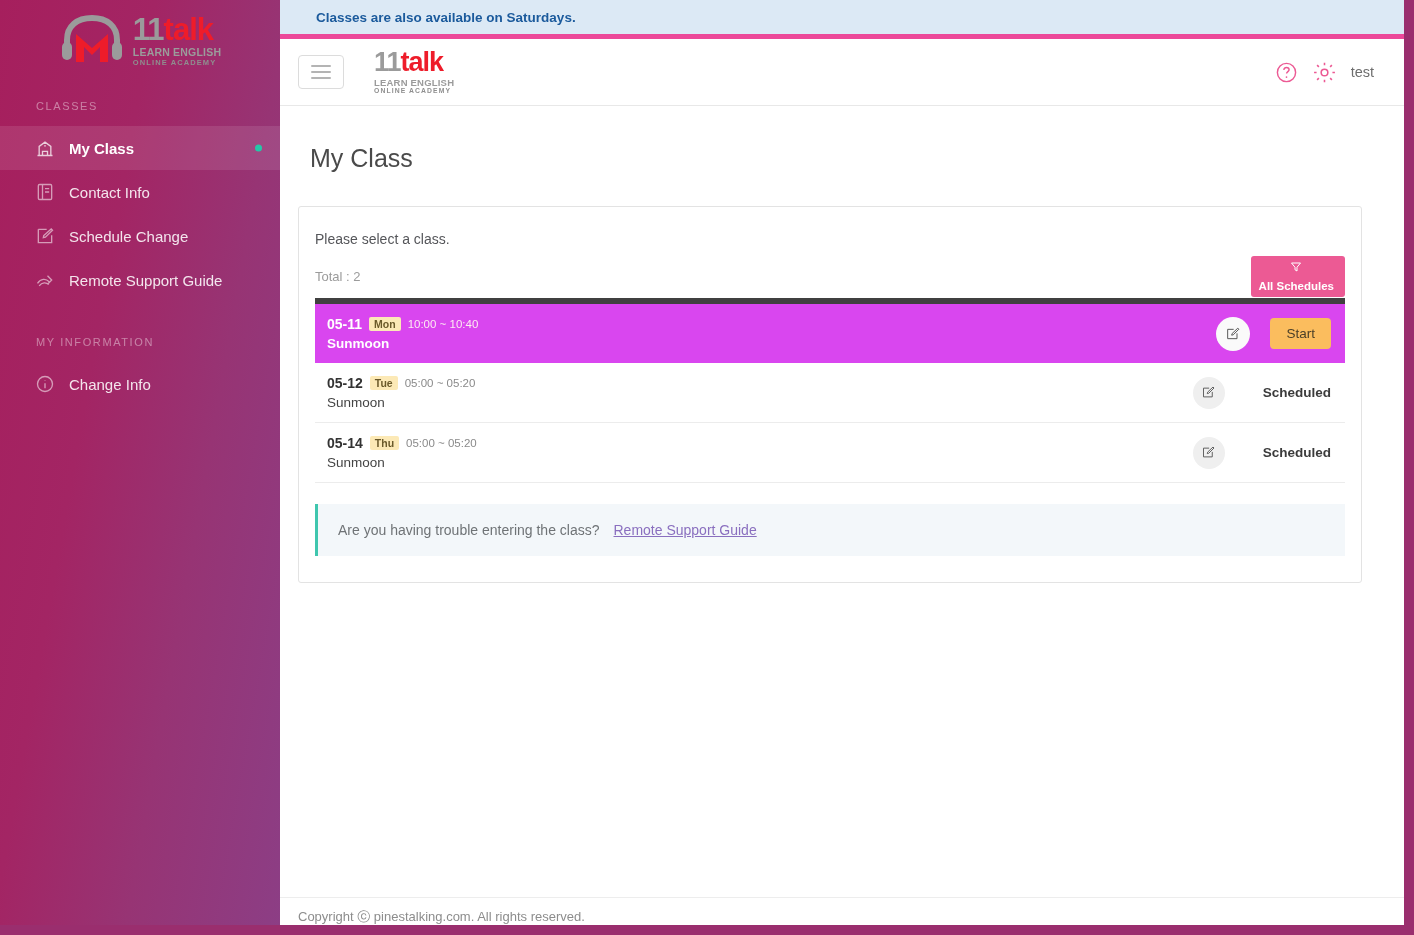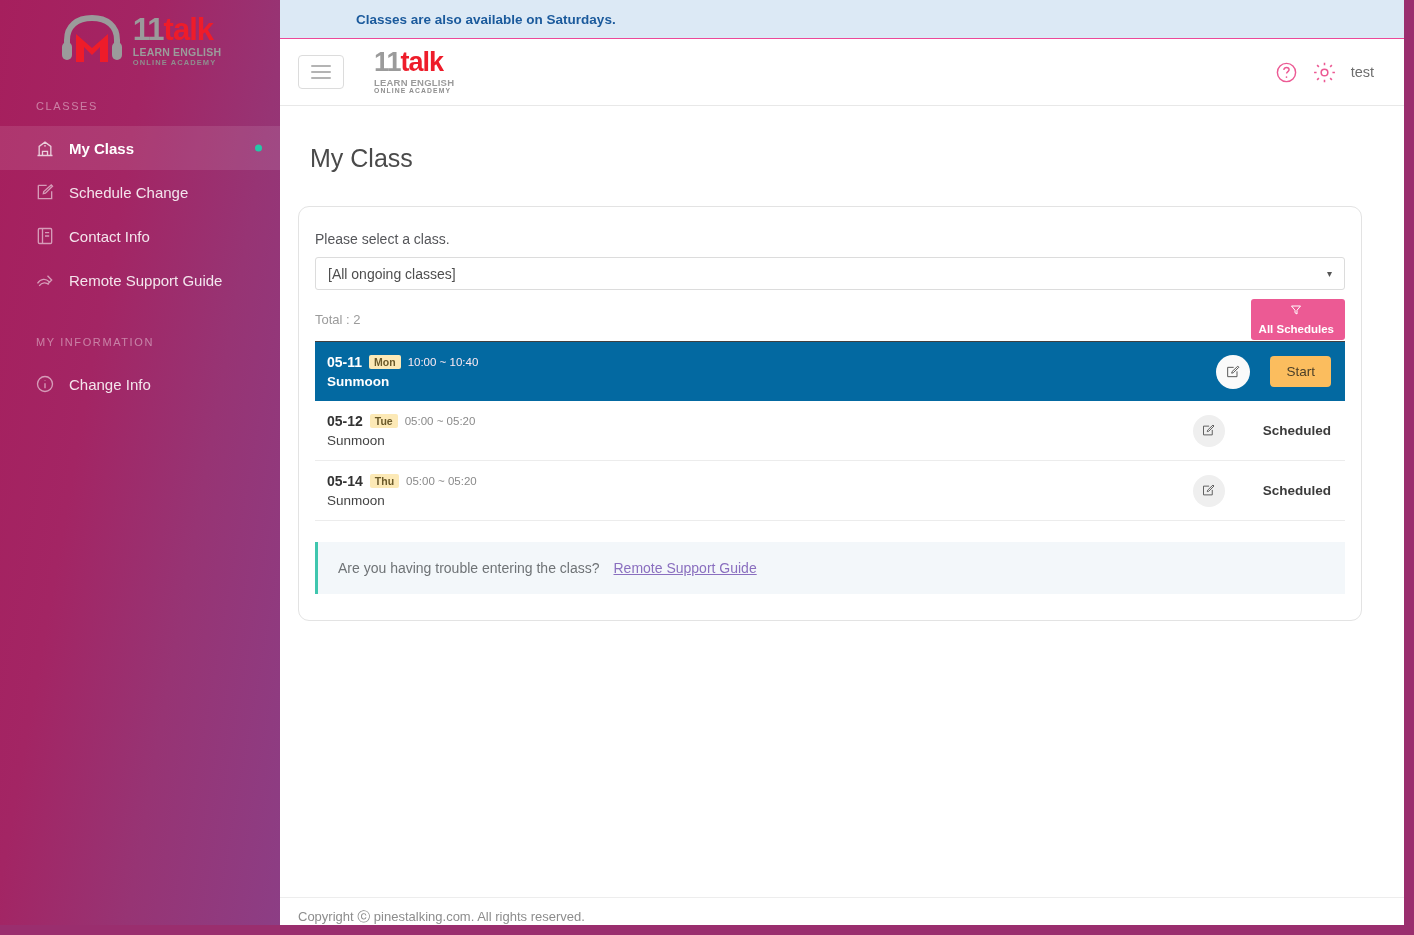--- a/index.html
+++ b/index.html
@@ -64,22 +64,22 @@
   }
 
   
   .main {
     flex: 1 1 auto; height: 935px; position: relative;
     background: #ffffff; display: flex; flex-direction: column;
     border-right: 10px solid #9a2e6e;
   }
   .notice-bar {
     height: 39px; background: #dce9f5;
-    border-bottom: 1px solid #ec4899;
-    display: flex; align-items: center; padding-left: 76px;
+    border-bottom: 5px solid #ec4899;
+    display: flex; align-items: center; padding-left: 36px;
   }
   .notice-text { color: #1b5a9c; font-size: 13.5px; font-weight: bold; }
 
   .topbar {
     height: 67px; background: #fff; border-bottom: 1px solid #e8e8e8;
     display: flex; align-items: center; padding: 0 30px 0 18px;
   }
   .hamburger {
     width: 46px; height: 34px; border: 1px solid #dcdcdc; border-radius: 4px;
     background: #fff; display: flex; flex-direction: column;
@@ -95,21 +95,21 @@
   .user-name { color: #6d6d6d; font-size: 14.5px; }
 
   
   .content { flex: 1 1 auto; position: relative; background: #fff; overflow: hidden; }
   .page-title {
     font-size: 25px; color: #4a4a4a; font-weight: normal;
     padding: 38px 0 0 30px;
   }
   .card {
     margin: 33px 42px 0 18px; background: #fff;
-    border: 1px solid #e3e3e3; border-radius: 11px;
+    border: 1px solid #e3e3e3; border-radius: 3px;
     padding: 24px 16px 26px 16px;
   }
   .select-label { font-size: 14px; color: #55565a; margin-bottom: 10px; padding-left: 0; }
   .select-box {
     height: 33px; border: 1px solid #dcdcdc; border-radius: 3px;
     display: flex; align-items: center; padding: 0 12px;
     font-size: 14px; color: #4e4e4e; background: #fff; cursor: pointer;
   }
   .select-caret { margin-left: auto; font-size: 10px; color: #555; }
   .total-row {
@@ -122,22 +122,22 @@
     padding: 5px 11px 5px 8px; display: flex; align-items: center;
     gap: 5px; cursor: pointer; border: none; flex-direction: column;
   }
 
   .class-list { margin-top: 11px; }
   .class-row {
     display: flex; align-items: center; padding: 12px 14px 12px 12px;
     border-bottom: 1px solid #ececec; min-height: 59px;
   }
   .class-row.active {
-    background: #0369a1; border-bottom: none; min-height: 60px;
-    border-top: 1px solid #404040;
+    background: #d946ef; border-bottom: none; min-height: 60px;
+    border-top: 6px solid #404040;
   }
   .row-info { display: flex; flex-direction: column; gap: 4px; }
   .row-line1 { display: flex; align-items: center; gap: 7px; }
   .row-date { font-size: 14px; font-weight: bold; color: #333; }
   .class-row.active .row-date { color: #fff; }
   .day-badge {
     background: #fce9b6; color: #6b5a2a; font-size: 10.5px; font-weight: bold;
     border-radius: 2px; padding: 2px 5px; line-height: 1;
   }
   .row-time { font-size: 11.5px; color: #8a8a8a; }
@@ -211,35 +211,35 @@
           <path d="M3 21h18M5 21V10l7-5 7 5v11M9 21v-5h6v5M11 9.5h2"></path>
         </svg>
       </span>
       <span>My Class</span>
       <span class="dot-badge"></span>
     </div>
 
     <div class="side-item">
       <span class="s-icon">
         <svg viewBox="0 0 24 24" fill="none" stroke="#ffffff" stroke-width="1.6">
+          <rect x="4" y="3" width="16" height="18" rx="1.5"></rect>
+          <path d="M9 3v18M12 8h5M12 12h5"></path>
+        </svg>
+      </span>
+      <span>Contact Info</span>
+    </div>
+
+    <div class="side-item">
+      <span class="s-icon">
+        <svg viewBox="0 0 24 24" fill="none" stroke="#ffffff" stroke-width="1.6">
           <path d="M4 4h10M4 4v16h16V11"></path>
           <path d="M19.5 3.5 L21 5 L12.5 13.5 L10 14 L10.5 11.5 Z"></path>
         </svg>
       </span>
       <span>Schedule Change</span>
-    </div>
-
-    <div class="side-item">
-      <span class="s-icon">
-        <svg viewBox="0 0 24 24" fill="none" stroke="#ffffff" stroke-width="1.6">
-          <rect x="4" y="3" width="16" height="18" rx="1.5"></rect>
-          <path d="M9 3v18M12 8h5M12 12h5"></path>
-        </svg>
-      </span>
-      <span>Contact Info</span>
     </div>
 
     <div class="side-item">
       <span class="s-icon">
         <svg viewBox="0 0 24 24" fill="none" stroke="#ffffff" stroke-width="1.6">
           <path d="M3 16c4-6 10-6 14-2M5 19c3.5-4.5 8.5-4.5 11.5-1.5M15 7l5 5-5 5"></path>
         </svg>
       </span>
       <span>Remote Support Guide</span>
     </div>
@@ -292,24 +292,20 @@
       </div>
     </div>
 
     <div class="content">
       <h1 class="page-title">My Class</h1>
 
       <div class="card">
 
         <div class="select-label">Please select a class.</div>
 
-        <div class="select-box">
-          <span>[All ongoing classes]</span>
-          <span class="select-caret">▾</span>
-        </div>
 
         <div class="total-row">
           <span class="total-text">Total : 2</span>
           <button class="all-sched-btn">
             <span>
               <svg viewBox="0 0 24 24" width="12" height="12" fill="none" stroke="#ffffff" stroke-width="2">
                 <path d="M3 4h18l-7 8.5V20l-4-2.5v-5Z"></path>
               </svg>
             </span>
             <span>All Schedules</span>

